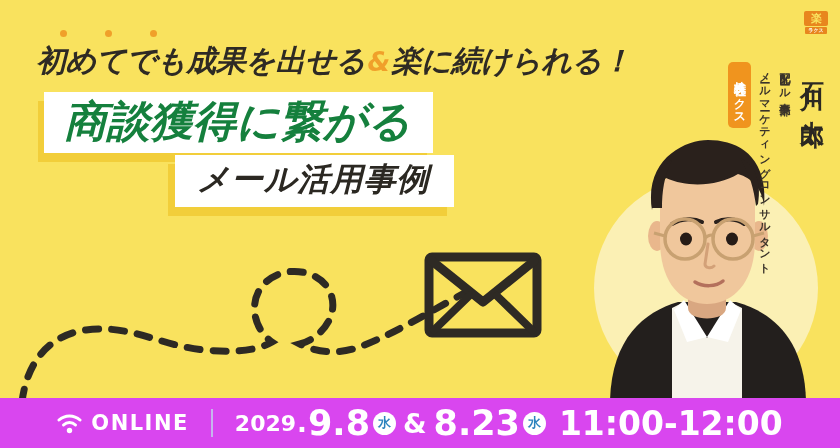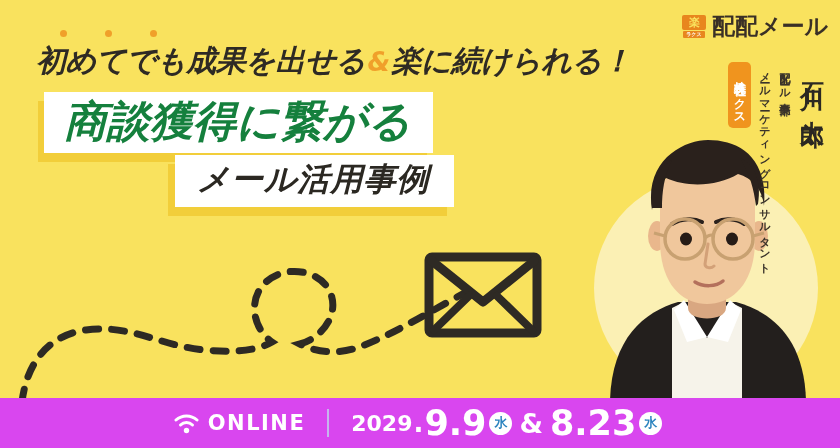--- a/index.html
+++ b/index.html
@@ -144,21 +144,20 @@
 <body>
 
 <div class="banner">
 
   <div class="brand">
     <span class="brand-mark">
       <span class="mk-top"></span>
       <span class="mk-glyph">楽</span>
       <span class="mk-bot">ラクス</span>
     </span>
-    <span class="brand-name">配配メール</span>
   </div>
 
   <div class="dots">
     <i></i>
     <i></i>
     <i></i>
   </div>
 
   <div class="lead">
     <span>初めてでも成果を出せる</span><span class="amp">&amp;</span><span>楽に続けられる！</span>
@@ -250,22 +249,23 @@
         <circle cx="12.5" cy="17.5" r="2.7" fill="#FFFFFF"></circle>
       </svg>
       <span class="lbl">ONLINE</span>
     </div>
 
     <span class="vrule"></span>
 
     <div class="dateline">
       <span class="yr">2029</span>
       <span class="dot-big">.</span>
-      <span class="big">9.9</span>
+      <span class="big">9.8</span>
       <span class="daypill">水</span>
       <span class="amp2">&amp;</span>
       <span class="big">8.23</span>
       <span class="daypill">水</span>
+      <span class="time">11:00-12:00</span>
     </div>
 
   </div>
 
 </div>
 
 </body></html>

